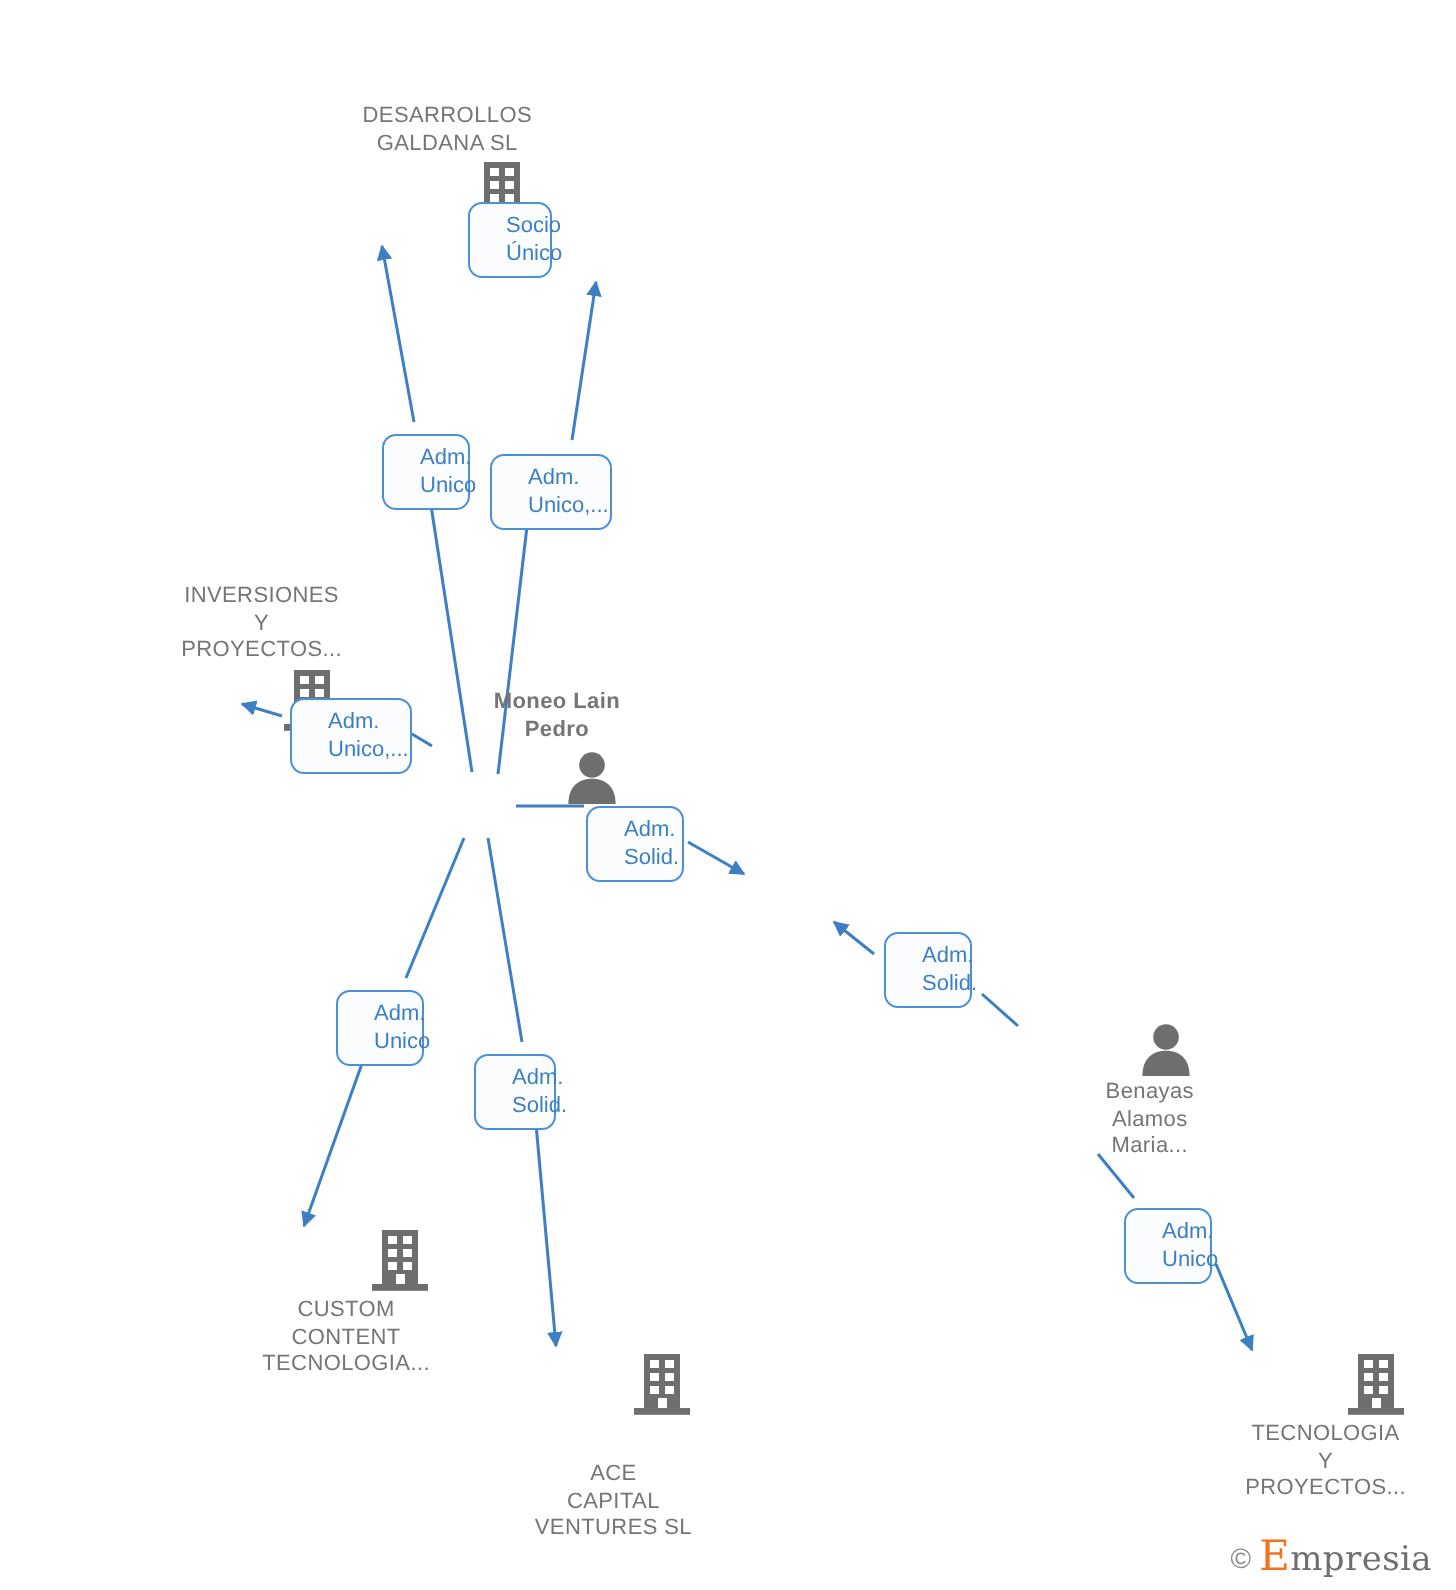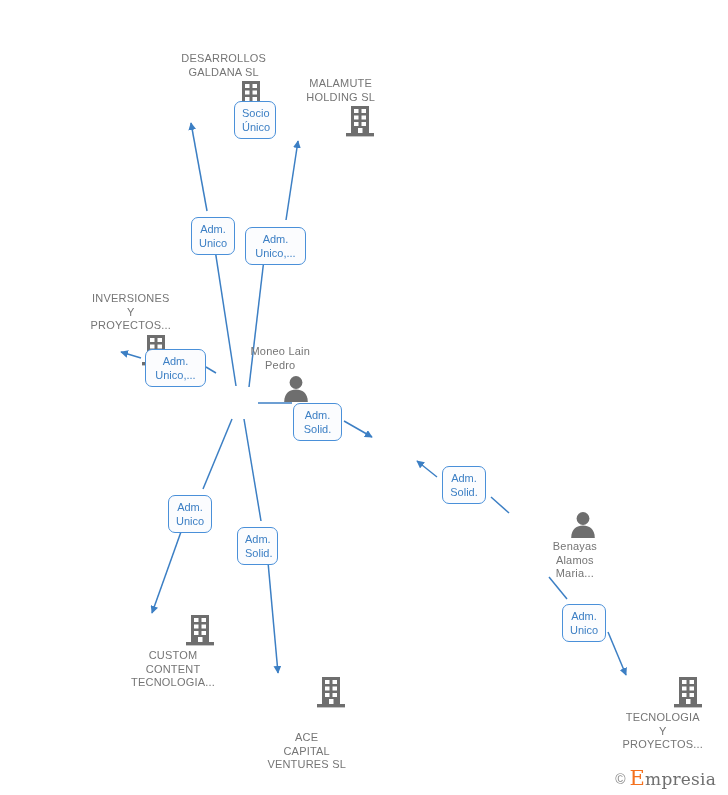--- a/index.html
+++ b/index.html
@@ -43,22 +43,21 @@
   
   .edge-label{
     position:absolute;
     box-sizing:border-box;
     background:#fbfcfe;
     border:1.6px solid #4a90d9;
     border-radius:7px;
     color:#3c7fc4;
     font-size:11px;
     line-height:14px;
-    padding:4px 7px;
-    text-align:center;
+    padding:4px 18px;
     white-space:pre-line;
     z-index:5;
   }
 
   
   #watermark{
     position:absolute;
     right:12px;bottom:6px;
     display:flex;align-items:center;gap:4px;
     z-index:9;
@@ -152,58 +151,41 @@
         <rect x="9" y="16" width="4.5" height="4" fill="#ffffff"></rect>
         <rect x="16.5" y="16" width="4.5" height="4" fill="#ffffff"></rect>
         <rect x="13" y="22" width="4.5" height="5" fill="#ffffff"></rect>
         <rect x="1" y="27" width="28" height="3.4" fill="#6e6e6e"></rect>
       </svg>
     </span>
     <span class="label">DESARROLLOS
 GALDANA  SL</span>
   </div>
 
-  <div class="node label-above" style="left:305px;top:77px;">
-    <span class="icon">
-      <svg width="30" height="32" viewBox="0 0 30 32" xmlns="http://www.w3.org/2000/svg">
-        <rect x="6" y="0" width="18" height="27" fill="#6e6e6e"></rect>
-        <rect x="9" y="3" width="4.5" height="4" fill="#ffffff"></rect>
-        <rect x="16.5" y="3" width="4.5" height="4" fill="#ffffff"></rect>
-        <rect x="9" y="9.5" width="4.5" height="4" fill="#ffffff"></rect>
-        <rect x="16.5" y="9.5" width="4.5" height="4" fill="#ffffff"></rect>
-        <rect x="9" y="16" width="4.5" height="4" fill="#ffffff"></rect>
-        <rect x="16.5" y="16" width="4.5" height="4" fill="#ffffff"></rect>
-        <rect x="13" y="22" width="4.5" height="5" fill="#ffffff"></rect>
-        <rect x="1" y="27" width="28" height="3.4" fill="#6e6e6e"></rect>
-      </svg>
-    </span>
-    <span class="label">MALAMUTE
-HOLDING  SL</span>
-  </div>
 
   <div class="node label-above" style="left:101px;top:268px;margin-top:24px;">
     <span class="icon">
       <svg width="30" height="32" viewBox="0 0 30 32" xmlns="http://www.w3.org/2000/svg">
         <rect x="6" y="0" width="18" height="27" fill="#6e6e6e"></rect>
         <rect x="9" y="3" width="4.5" height="4" fill="#ffffff"></rect>
         <rect x="16.5" y="3" width="4.5" height="4" fill="#ffffff"></rect>
         <rect x="9" y="9.5" width="4.5" height="4" fill="#ffffff"></rect>
         <rect x="16.5" y="9.5" width="4.5" height="4" fill="#ffffff"></rect>
         <rect x="9" y="16" width="4.5" height="4" fill="#ffffff"></rect>
         <rect x="16.5" y="16" width="4.5" height="4" fill="#ffffff"></rect>
         <rect x="13" y="22" width="4.5" height="5" fill="#ffffff"></rect>
         <rect x="1" y="27" width="28" height="3.4" fill="#6e6e6e"></rect>
       </svg>
     </span>
     <span class="label">INVERSIONES
 Y
 PROYECTOS...</span>
   </div>
 
-  <div class="node label-above" style="left:240px;top:345px;">
+  <div class="node label-above" style="left:240px;top:345px;font-weight:bold;">
     <span class="icon">
       <svg width="28" height="28" viewBox="0 0 28 28" xmlns="http://www.w3.org/2000/svg">
         <circle cx="14" cy="8.5" r="6.4" fill="#6e6e6e"></circle>
         <path d="M 2.2 28 C 2.2 18.6 8 15.4 14 15.4 C 20 15.4 25.8 18.6 25.8 28 Z" fill="#6e6e6e"></path>
       </svg>
     </span>
     <span class="label">Moneo Lain
 Pedro</span>
   </div>
 

